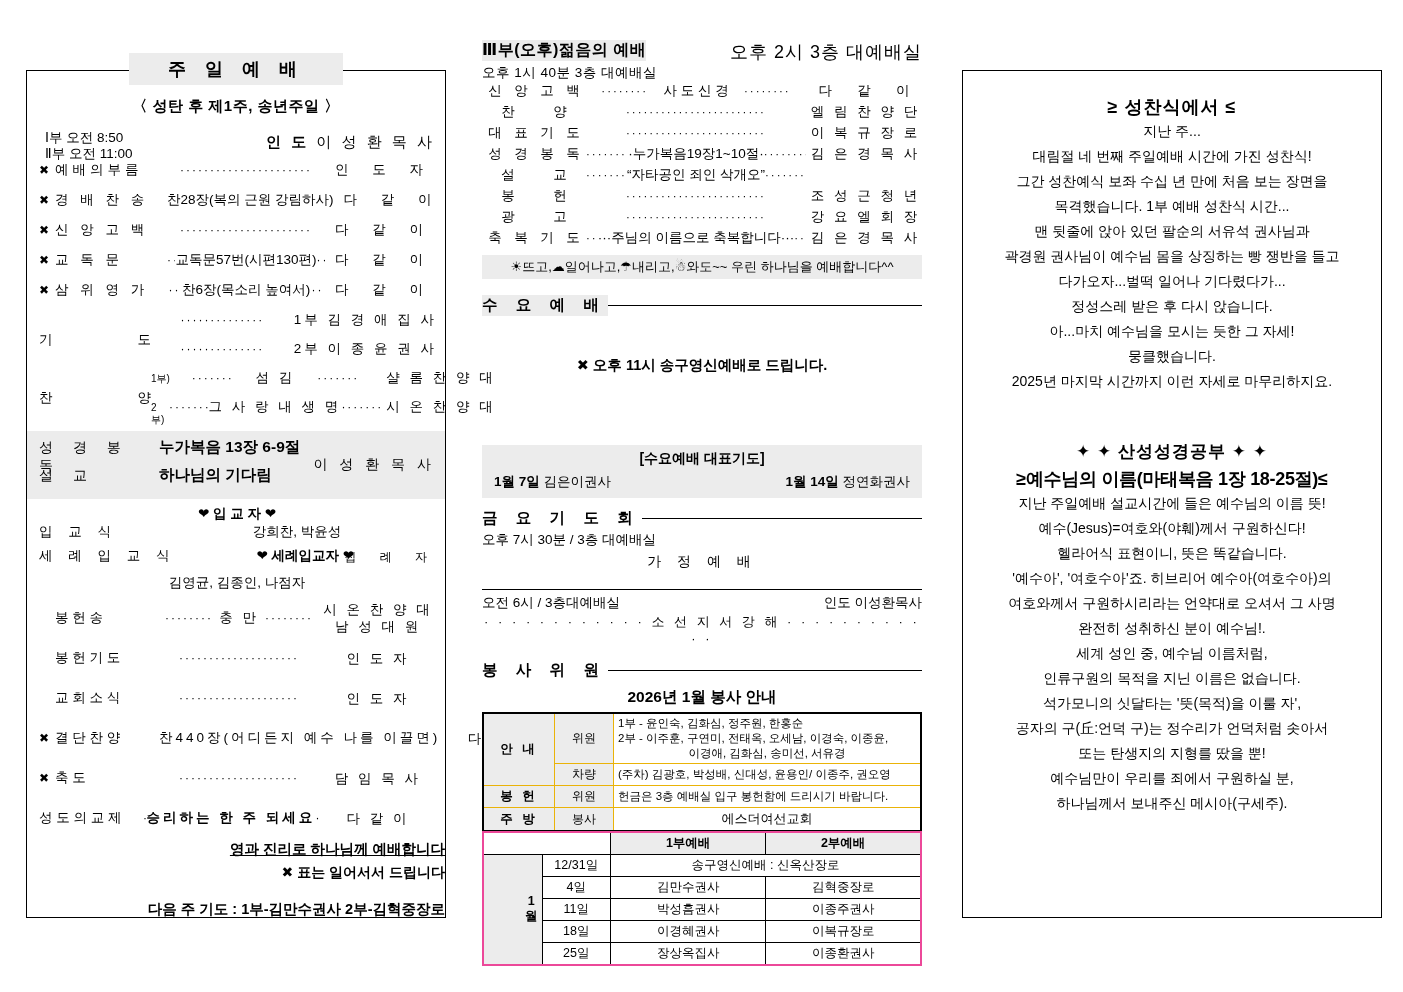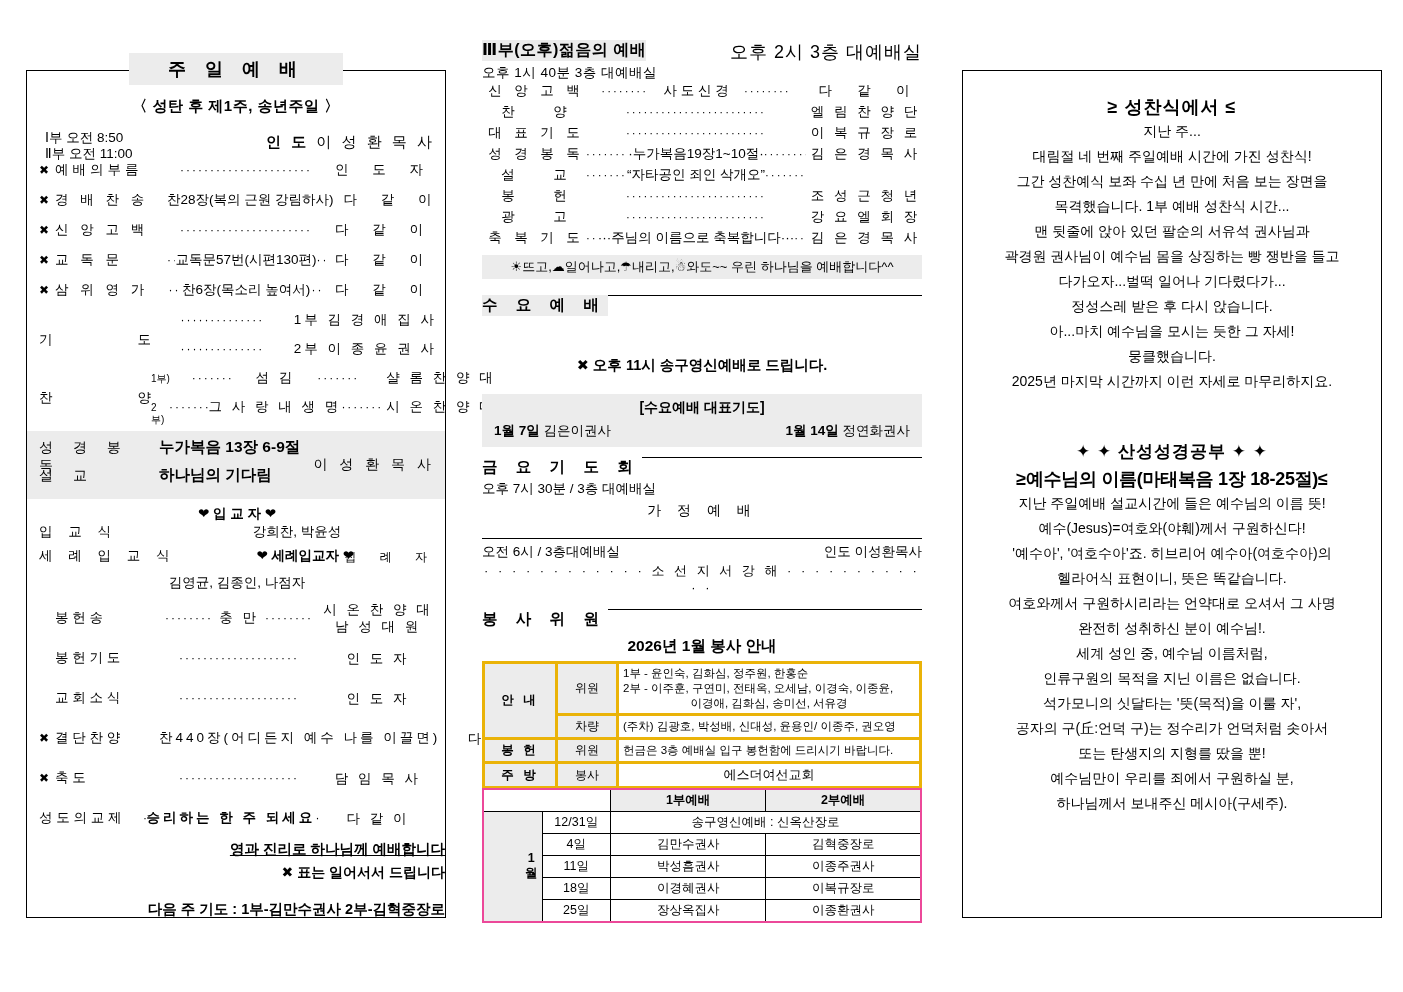--- a/index.html
+++ b/index.html
@@ -82,43 +82,43 @@
   .c2ord{display:flex;align-items:baseline;font-size:13.5px;height:21px;}
   .c2ord .nm{flex:0 0 104px;display:flex;justify-content:space-between;}
   .c2ord .nm span{flex:1;text-align:center;}
   .c2ord .dots{flex:1 1 auto;overflow:hidden;white-space:nowrap;text-align:center;font-size:11.5px;letter-spacing:2px;}
   .c2ord .mid{white-space:nowrap;text-align:center;}
   .c2ord .who{flex:0 0 116px;display:flex;justify-content:space-between;}
   .c2ord .who span{flex:1;text-align:center;}
 
   .c2-emoji{background:#ececec;text-align:center;font-size:13px;padding:3px 0;margin-top:5px;letter-spacing:0;}
 
-  .sec{display:flex;margin-top:16px;}
+  .sec{display:flex;align-items:center;margin-top:16px;}
   .sec .lbl{font-weight:bold;font-size:15.5px;letter-spacing:7px;white-space:nowrap;background:#ececec;padding-right:2px;}
   .sec .rule{flex:1 1 auto;height:0;border-top:1.5px solid #000;}
   .sec.plainbg .lbl{background:transparent;}
 
   .c2-note{text-align:center;font-weight:bold;font-size:14.5px;margin-top:40px;}
 
-  .prayerbox{background:#ececec;margin-top:19px;padding:5px 6px 7px;}
+  .prayerbox{background:#ececec;margin-top:70px;padding:5px 6px 7px;}
   .prayerbox .pt{text-align:center;font-weight:bold;font-size:14px;}
   .prayerbox .pr{display:flex;justify-content:space-between;font-size:13.5px;margin-top:5px;padding:0 6px;}
   .prayerbox .pr b{font-weight:bold;}
 
   .c2-line{font-size:13.5px;margin-top:2px;}
   .c2-center{text-align:center;font-size:14px;letter-spacing:6px;margin-top:4px;}
   .hrule{border-top:1.5px solid #000;margin-top:18px;}
   .c2-split{display:flex;justify-content:space-between;font-size:13.5px;margin-top:4px;}
   .c2-dotline{text-align:center;font-size:13px;letter-spacing:3px;margin-top:1px;}
 
   
   .tbl-cap{text-align:center;font-weight:bold;font-size:15.5px;margin-top:6px;}
   table{border-collapse:collapse;width:100%;font-size:11.5px;table-layout:fixed;}
   table.t1{border:2px solid #000;margin-top:4px;}
-  table.t1 td{border:3px solid #eab308;padding:2px 4px;vertical-align:middle;}
+  table.t1 td{border:1px solid #eab308;padding:2px 4px;vertical-align:middle;}
   table.t1 td.hd{background:#ececec;text-align:center;font-weight:bold;letter-spacing:3px;font-size:12.5px;}
   table.t1 td.hd2{background:#ececec;text-align:center;font-size:12px;}
   table.t2{border:2px solid #ec4899;margin-top:-1px;}
   table.t2 td{border:1px solid #000;padding:2px 3px;text-align:center;font-size:12.5px;}
   table.t2 td.blank{border:none;background:#fff;}
   table.t2 td.hd{background:#ececec;font-weight:bold;}
   table.t2 td.mon{background:#ececec;font-weight:bold;padding-left:40px;}
 
   
   #col3{left:962px;top:70px;width:420px;height:848px;}
@@ -584,22 +584,22 @@
         <div>2025년 마지막 시간까지 이런 자세로 마무리하지요.</div>
       </div>
 
     <div class="c3-gap"></div>
 
     <div class="c3-h1b">✦ ✦ 산성성경공부 ✦ ✦</div>
     <div class="c3-h2b">≥예수님의 이름(마태복음 1장 18-25절)≤</div>
     <div class="c3-p" id="c3-body2">
         <div>지난 주일예배 설교시간에 들은 예수님의 이름 뜻!</div>
         <div>예수(Jesus)=여호와(야훼)께서 구원하신다!</div>
+        <div>헬라어식 표현이니, 뜻은 똑같습니다.</div>
         <div>'예수아', '여호수아'죠. 히브리어 예수아(여호수아)의</div>
-        <div>헬라어식 표현이니, 뜻은 똑같습니다.</div>
         <div>여호와께서 구원하시리라는 언약대로 오셔서 그 사명</div>
         <div>완전히 성취하신 분이 예수님!.</div>
         <div>세계 성인 중, 예수님 이름처럼,</div>
         <div>인류구원의 목적을 지닌 이름은 없습니다.</div>
         <div>석가모니의 싯달타는 '뜻(목적)을 이룰 자',</div>
         <div>공자의 구(丘:언덕 구)는 정수리가 언덕처럼 솟아서</div>
         <div>또는 탄생지의 지형를 땄을 뿐!</div>
         <div>예수님만이 우리를 죄에서 구원하실 분,</div>
         <div>하나님께서 보내주신 메시아(구세주).</div>
       </div>

